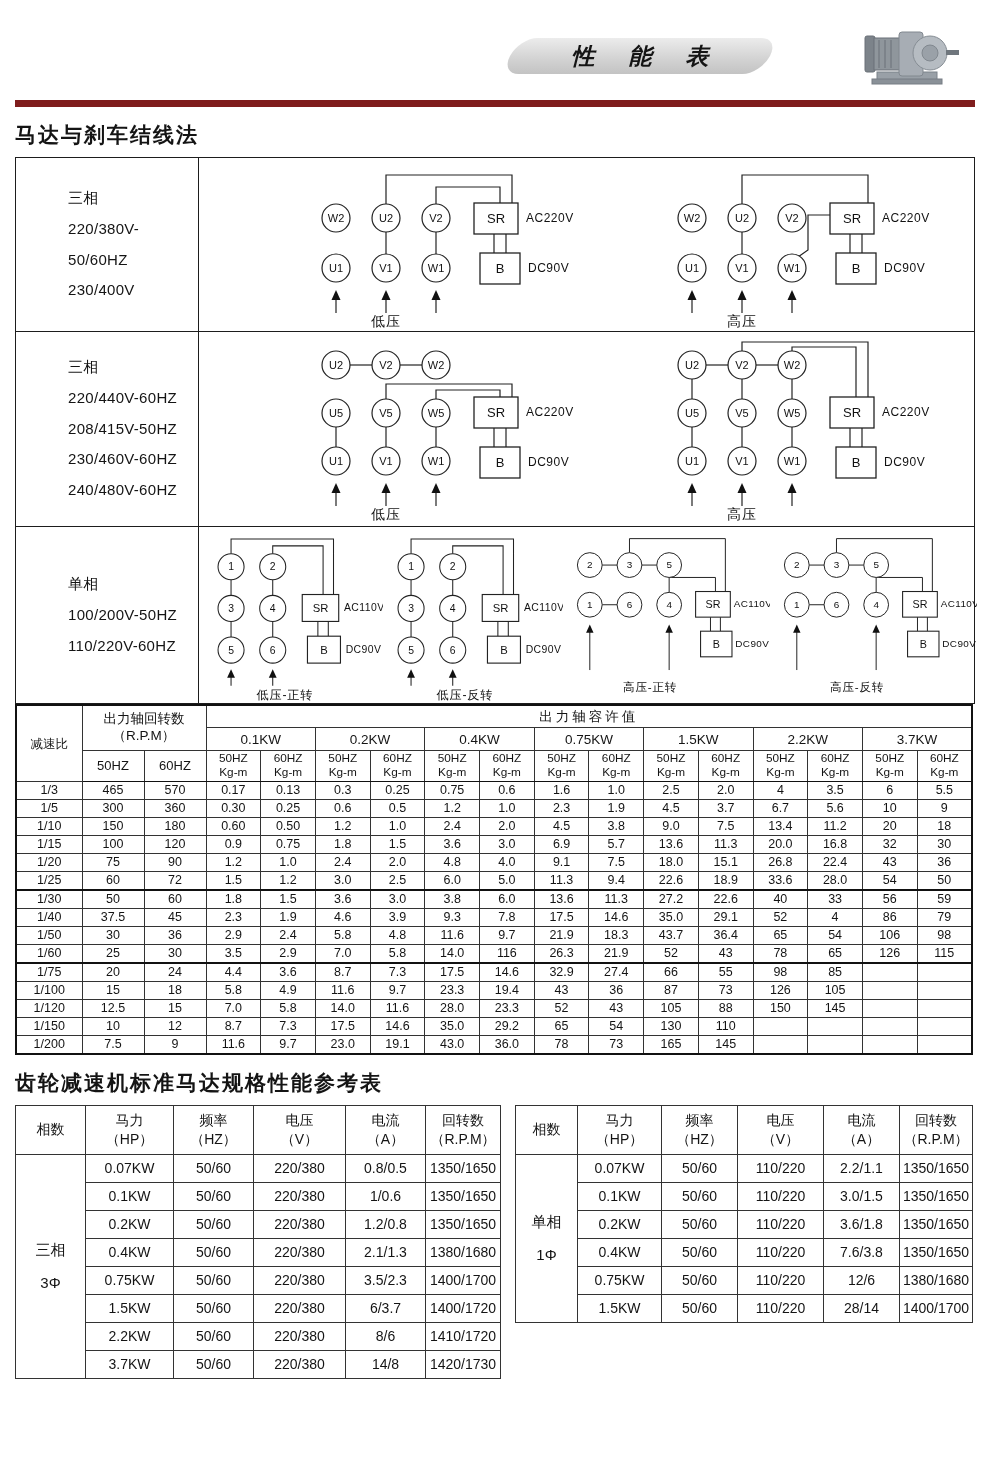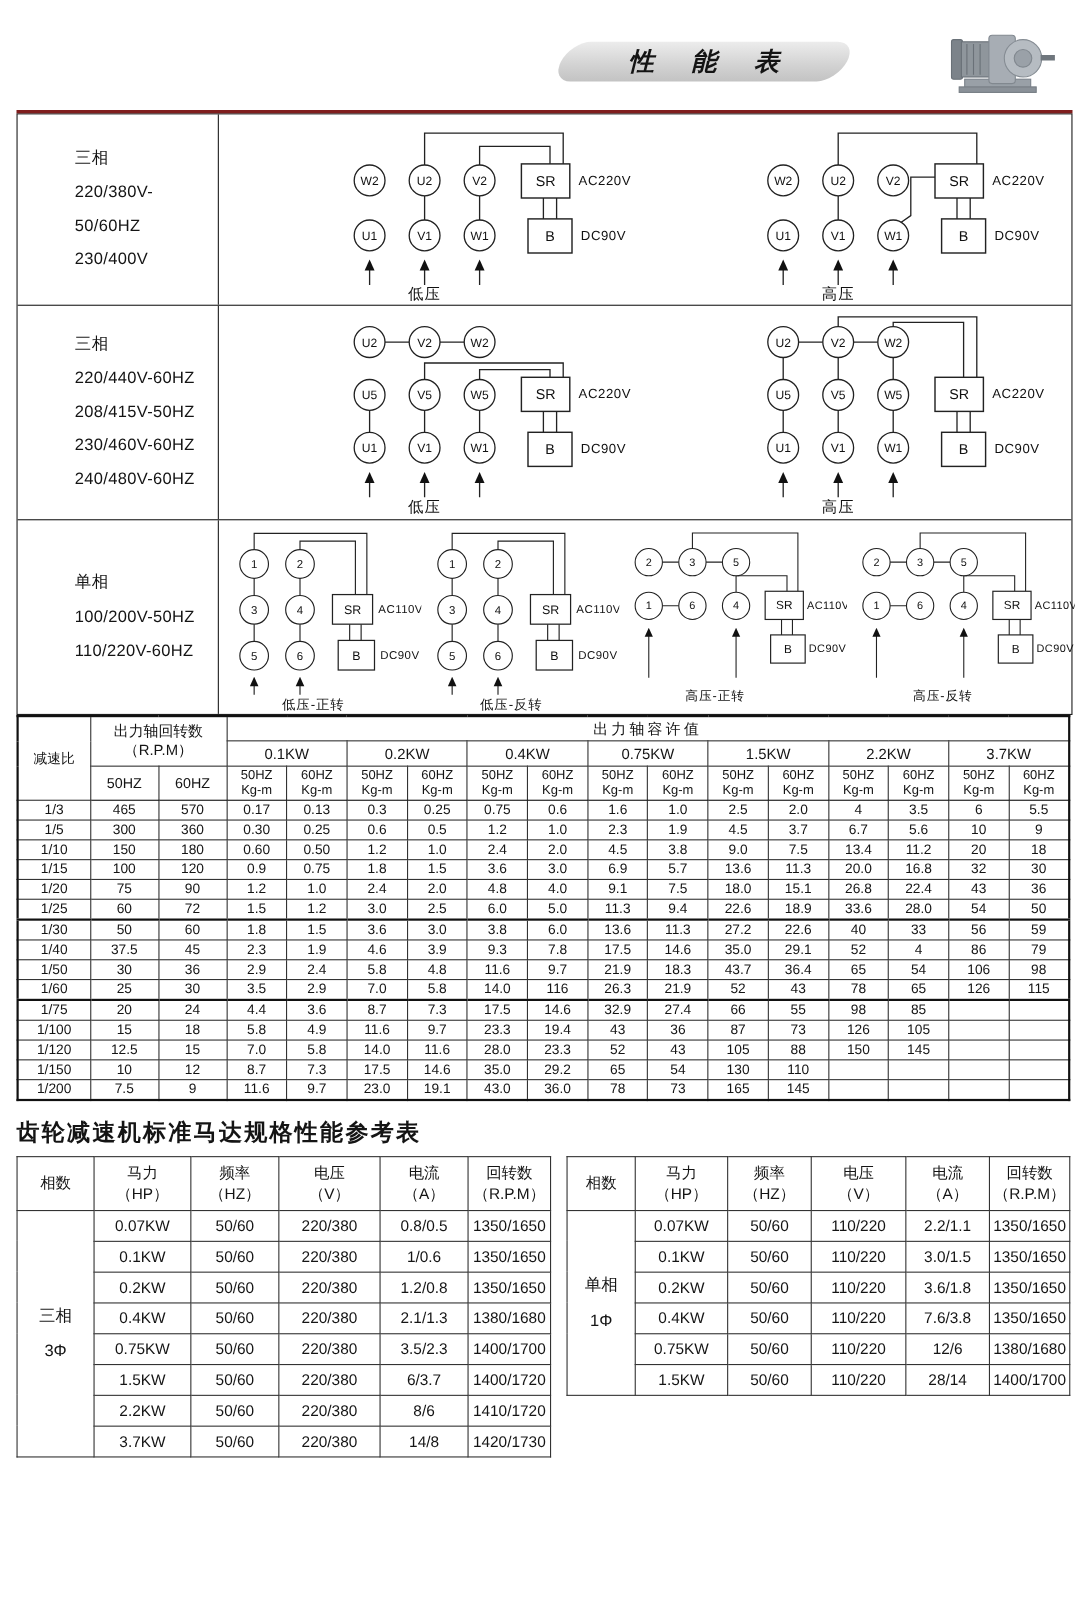--- a/index.html
+++ b/index.html
@@ -1,42 +1,42 @@
 <!DOCTYPE html>
 <html><head>
 <meta charset="utf-8">
 <style>
   html,body{margin:0;padding:0;background:#fff;color:#141414;
     font-family:"Liberation Sans","DejaVu Sans",sans-serif;}
   body{width:990px;min-height:1457px;}
   .page{padding:8px 15px 10px 15px;position:relative;box-sizing:border-box;}
 
   
-  .hdr{position:relative;height:92px;border-bottom:3px solid #7f1d1d;}
+  .hdr{position:relative;height:92px;border-bottom:7px solid #7f1d1d;}
   .banner{position:absolute;left:495px;top:30px;width:260px;height:36px;
     display:flex;align-items:center;justify-content:center;}
   .banner::before{content:"";position:absolute;inset:0;border-radius:18px;
     background:linear-gradient(180deg,#ececec 0%,#d2d2d2 60%,#c3c3c3 100%);
     transform:skewX(-28deg);}
   .banner span{position:relative;font-size:23px;font-weight:bold;font-style:italic;
     letter-spacing:34px;padding-left:34px;}
   .motor{position:absolute;left:848px;top:16px;}
 
   
   h2.sec{font-size:21px;font-weight:bold;margin:14px 0 8px 0;letter-spacing:2px;}
 
   
   .wiring{border:1.5px solid #1d1d1d;}
   .wrow{display:flex;}
   .wrow + .wrow{border-top:1.5px solid #1d1d1d;}
   .wleft{width:183px;min-width:183px;border-right:1.5px solid #1d1d1d;box-sizing:border-box;
     display:flex;flex-direction:column;justify-content:center;padding-left:52px;
     font-size:15px;line-height:2.05;letter-spacing:.3px;}
   .dgs{flex:1;display:flex;align-items:flex-start;padding-top:5px;padding-bottom:2px;}
-  .dgs.r0,.dgs.r1{padding-left:105px;gap:76px;}
+  .dgs.r0,.dgs.r1{padding-left:105px;gap:56px;}
   .dgs.r2{padding-left:6px;padding-right:6px;gap:2px;justify-content:space-between;}
   .dg line,.dg polyline{stroke:#222;stroke-width:1.2;fill:none;}
   .dg circle{fill:#fff;stroke:#222;stroke-width:1.2;}
   .dg rect{fill:#fff;stroke:#222;stroke-width:1.3;}
   .dg polygon{fill:#111;stroke:none;}
   .dg text{fill:#111;}
   .dg .tl{font-size:11px;text-anchor:middle;}
   .dg.ph1lv .tl,.dg.ph1hv .tl{font-size:12px;}
   .dg .bl{font-size:13px;text-anchor:middle;}
   .dg .vl{font-size:12px;text-anchor:start;letter-spacing:.5px;}
@@ -86,20 +86,21 @@
         <line x1="22" y1="16" x2="22" y2="44" stroke="#6a7178"></line>
         <line x1="28" y1="16" x2="28" y2="44" stroke="#6a7178"></line>
         <rect x="36" y="8" width="24" height="44" rx="3" fill="#a7adb4" stroke="#81888f"></rect>
         <circle cx="67" cy="29" r="17" fill="#b6bcc2" stroke="#868d94"></circle>
         <circle cx="67" cy="29" r="8" fill="#9aa1a8" stroke="#81888f"></circle>
         <rect x="83" y="26" width="13" height="5" fill="#6f767d"></rect>
       </svg>
     </div>
   </div>
 
+  <h2 class="sec">马达与刹车结线法</h2>
 
   <div class="wiring">
       <div class="wrow">
         <div class="wleft">
           <div>三相</div>
           <div>220/380V-50/60HZ</div>
           <div>230/400V</div>
         </div>
         <div class="dgs r0">
           <svg class="dg ph3a" width="300" viewBox="0 0 300 166">

